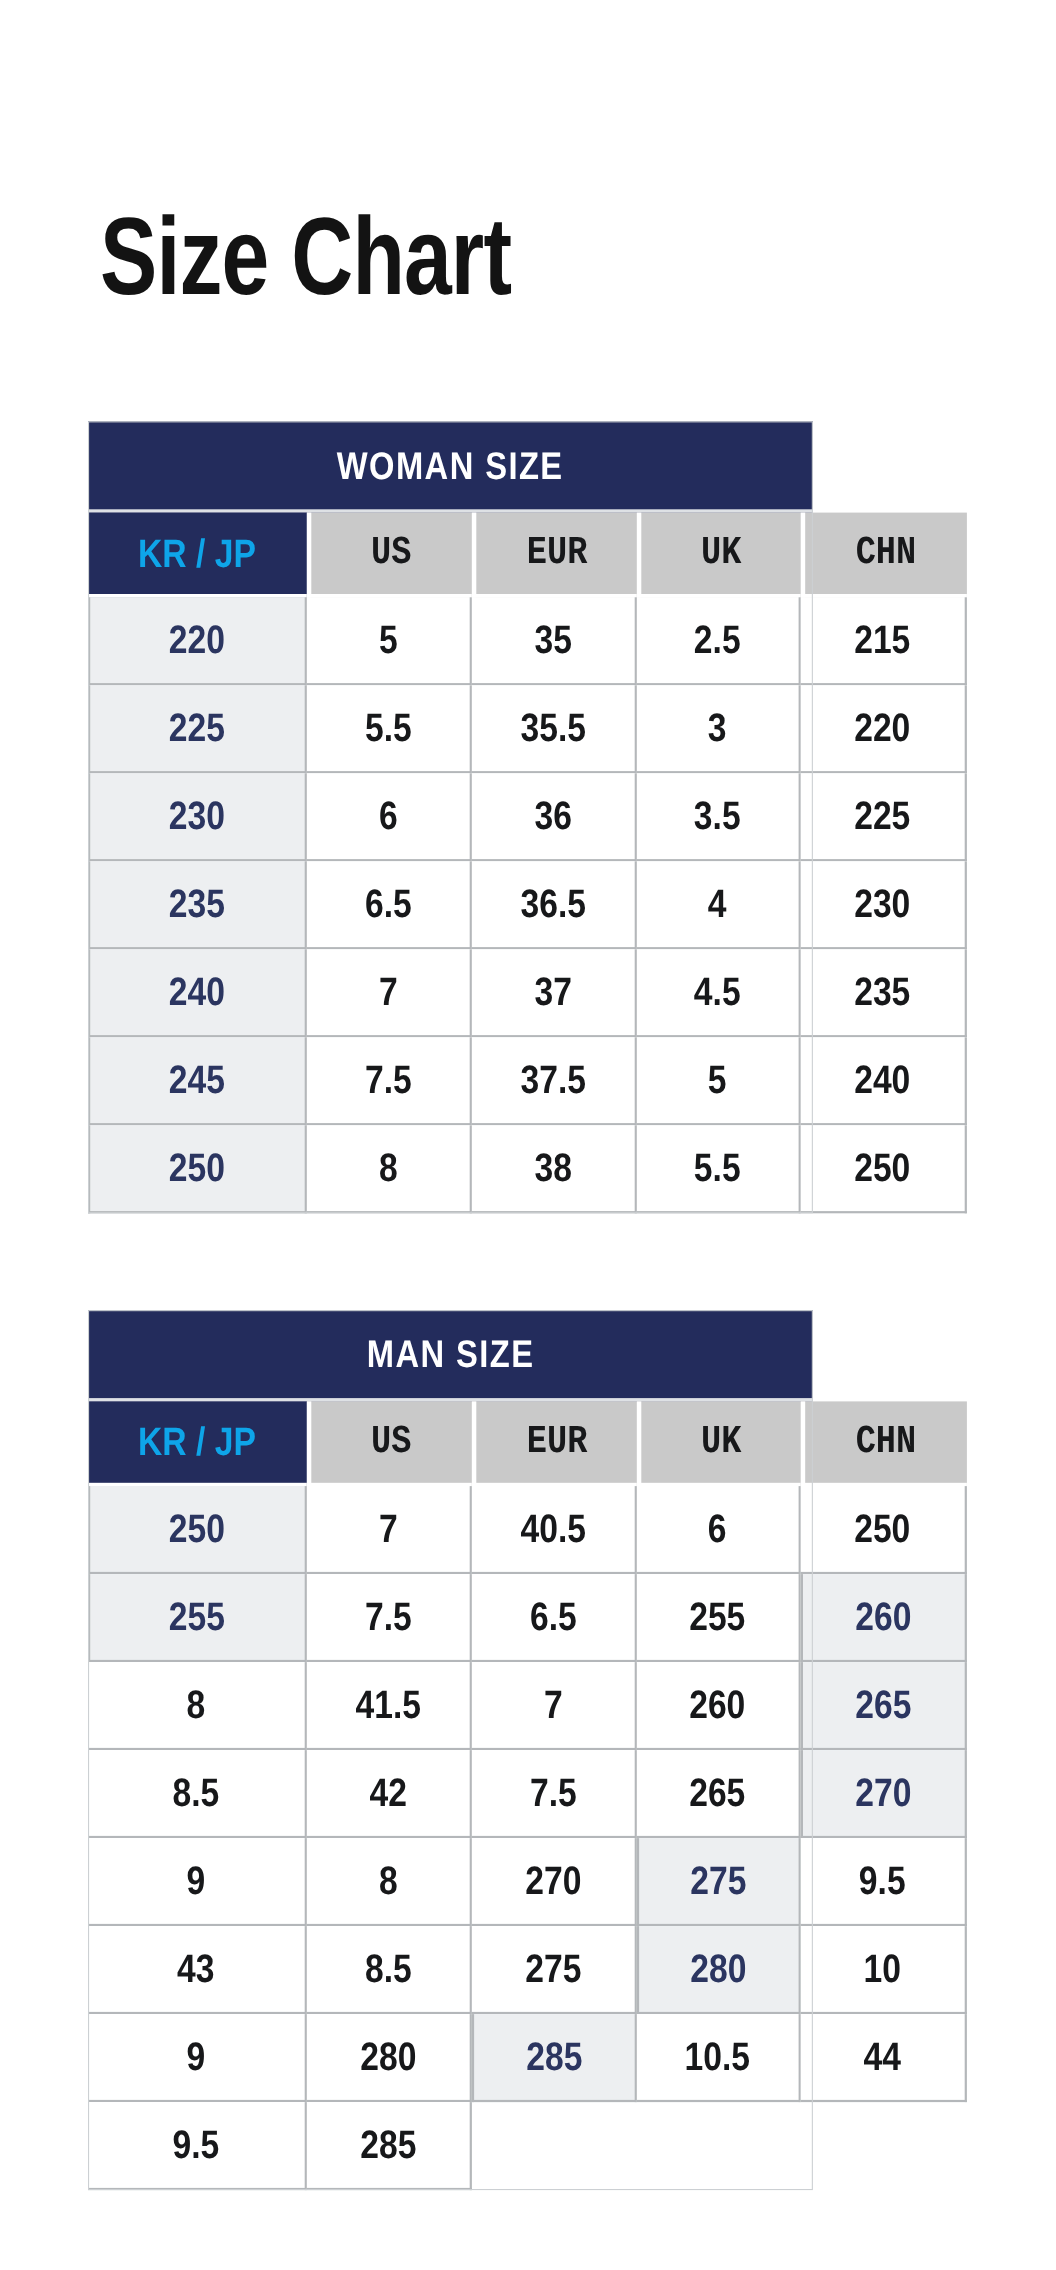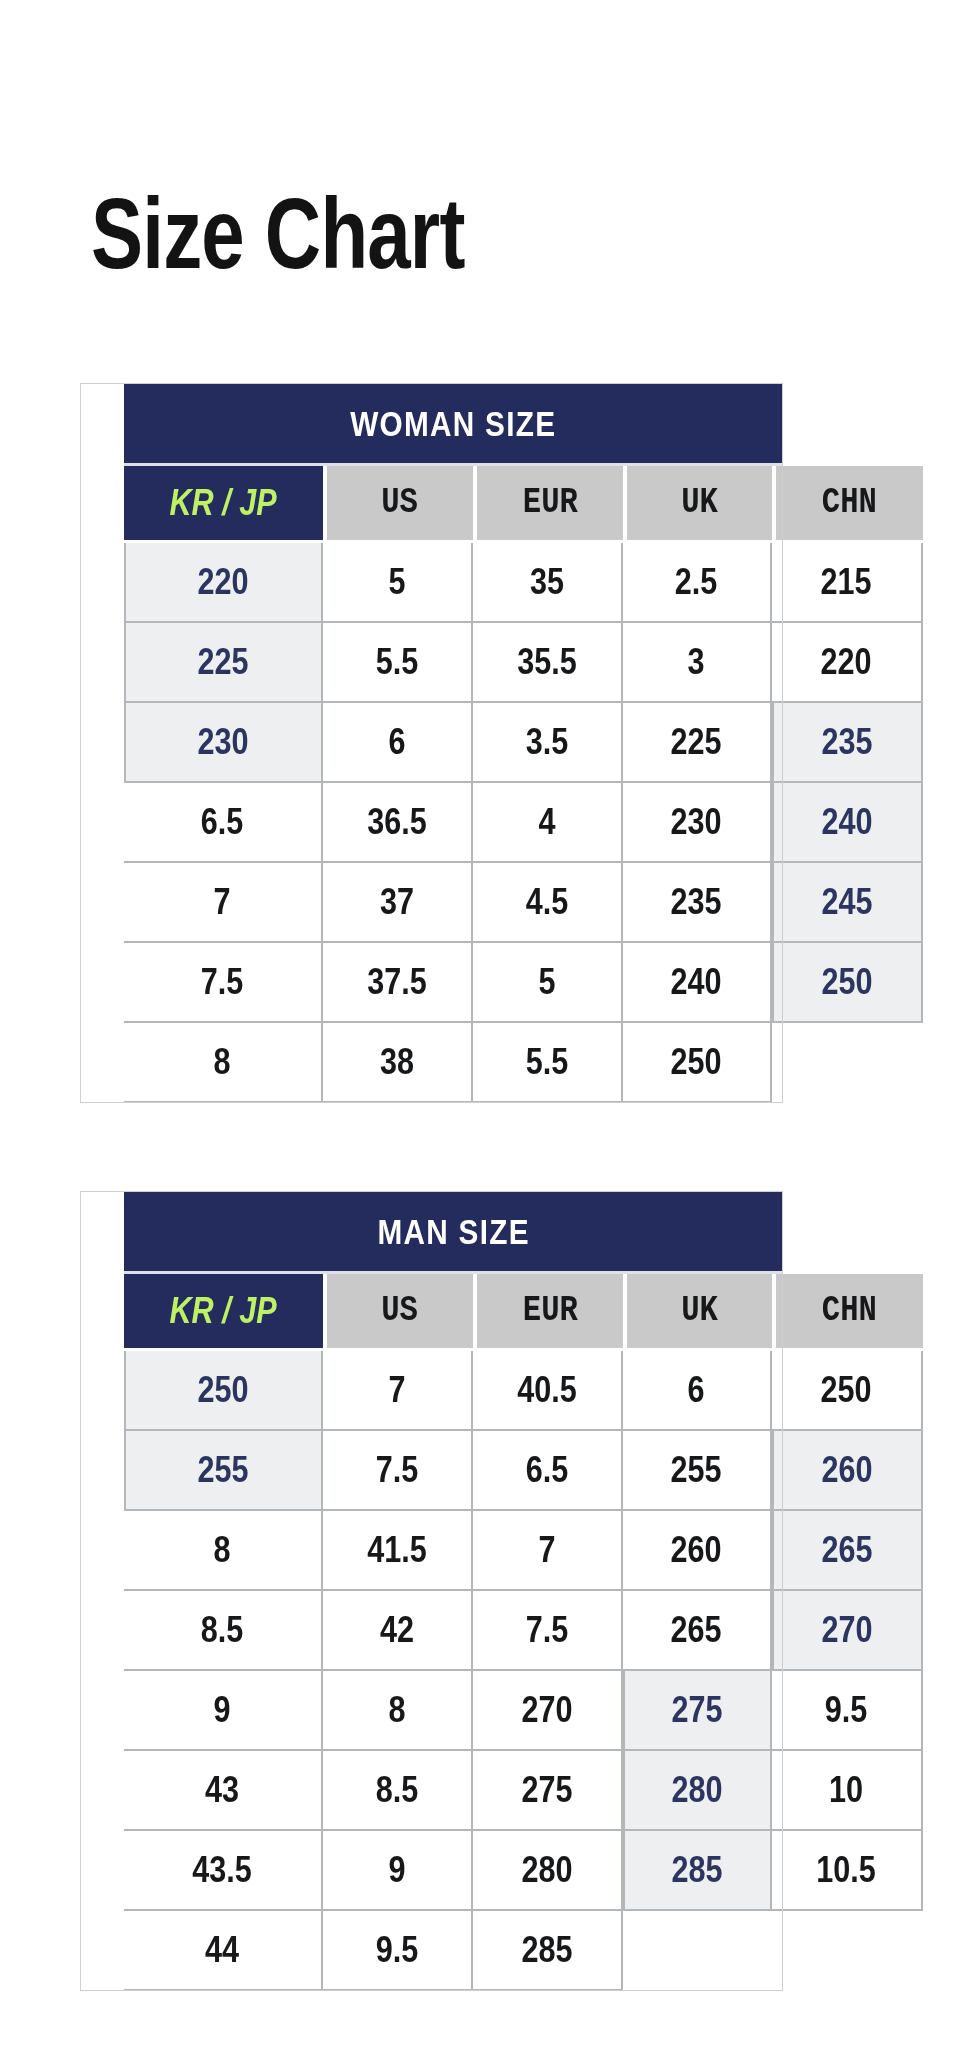--- a/index.html
+++ b/index.html
@@ -27,21 +27,20 @@
     transform: scaleX(0.78);
     transform-origin: 0 50%;
     letter-spacing: -1px;
   }
   .size-table {
     position: absolute;
     left: 80px;
     width: 659px;
     outline: 1px solid #ccd0d3;
     outline-offset: -1px;
-    padding-left: 44px;
   }
   .bar {
     height: 80px;
     background: var(--navy, #232c5c);
     border-bottom: 3px solid var(--bar_separator, #dee1e5);
     display: flex;
     align-items: center;
     justify-content: center;
   }
   .bar-label {
@@ -75,22 +74,21 @@
     background: var(--header_gray, #c9c9c9);
     color: var(--text_dark, #17181a);
     border-bottom: 3px solid var(--white_separator, #ffffff);
   }
   .cell.head:not(.first) {
     border-left: 4px solid var(--white_separator, #ffffff);
     font-family: Liberation Mono, monospace;
   }
   .cell.head.first {
     background: var(--navy, #232c5c);
-    color: #bef264;
-    font-style: italic;
+    color: #0ea5e9;
   }
   .cell.data {
     background: #ffffff;
     color: var(--text_dark, #17181a);
     border-bottom: 2px solid var(--grid_line, #b4b7ba);
     border-right: 2px solid var(--grid_line, #b4b7ba);
   }
   .cell.data.first {
     background: var(--row_tint, #edeff1);
     color: var(--navy_text, #2b3560);
@@ -153,20 +151,23 @@
           <div class="cell data">
             <span class="cx">220</span>
           </div>
           <div class="cell data first">
             <span class="cx">230</span>
           </div>
           <div class="cell data">
             <span class="cx">6</span>
           </div>
           <div class="cell data">
+            <span class="cx">36</span>
+          </div>
+          <div class="cell data">
             <span class="cx">3.5</span>
           </div>
           <div class="cell data">
             <span class="cx">225</span>
           </div>
           <div class="cell data first">
             <span class="cx">235</span>
           </div>
           <div class="cell data">
             <span class="cx">6.5</span>
@@ -332,23 +333,20 @@
           <div class="cell data">
             <span class="cx">275</span>
           </div>
           <div class="cell data first">
             <span class="cx">280</span>
           </div>
           <div class="cell data">
             <span class="cx">10</span>
           </div>
           <div class="cell data">
-            <span class="cx">43.5</span>
-          </div>
-          <div class="cell data">
             <span class="cx">9</span>
           </div>
           <div class="cell data">
             <span class="cx">280</span>
           </div>
           <div class="cell data first">
             <span class="cx">285</span>
           </div>
           <div class="cell data">
             <span class="cx">10.5</span>

